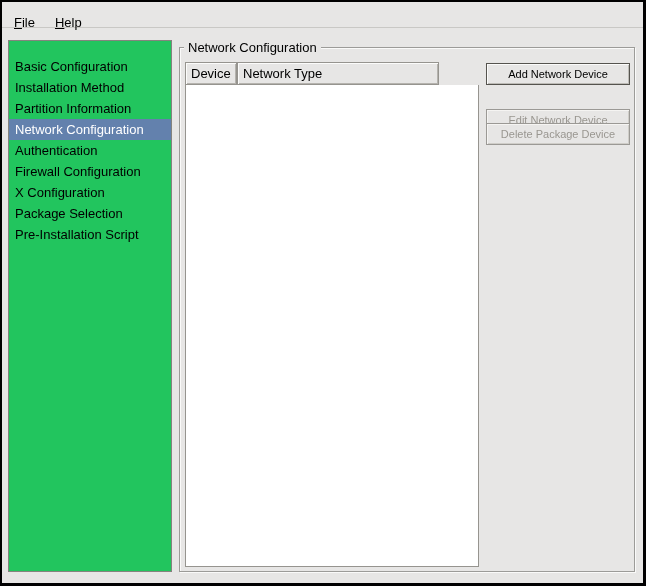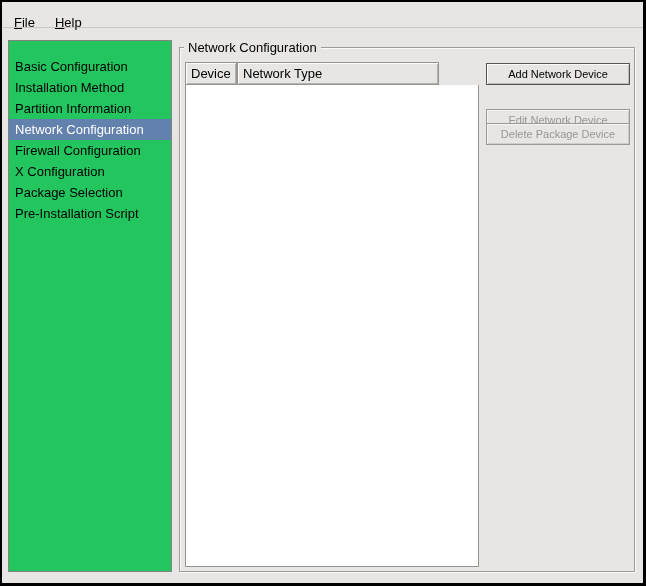--- a/index.html
+++ b/index.html
@@ -109,20 +109,21 @@
   <div class="menubar">
     <span class="menu-item"><span class="mnemonic">F</span><span>ile</span></span>
     <span class="menu-item"><span class="mnemonic">H</span><span>elp</span></span>
   </div>
 
   <div class="sidebar">
     <div class="side-item">Basic Configuration</div>
     <div class="side-item">Installation Method</div>
     <div class="side-item">Partition Information</div>
     <div class="side-item selected">Network Configuration</div>
+    <div class="side-item">Authentication</div>
     <div class="side-item">Firewall Configuration</div>
     <div class="side-item">X Configuration</div>
     <div class="side-item">Package Selection</div>
     <div class="side-item">Pre-Installation Script</div>
   </div>
 
   <div class="frame-label">Network Configuration</div>
   <div class="frame"></div>
 
   <div class="table-header">

